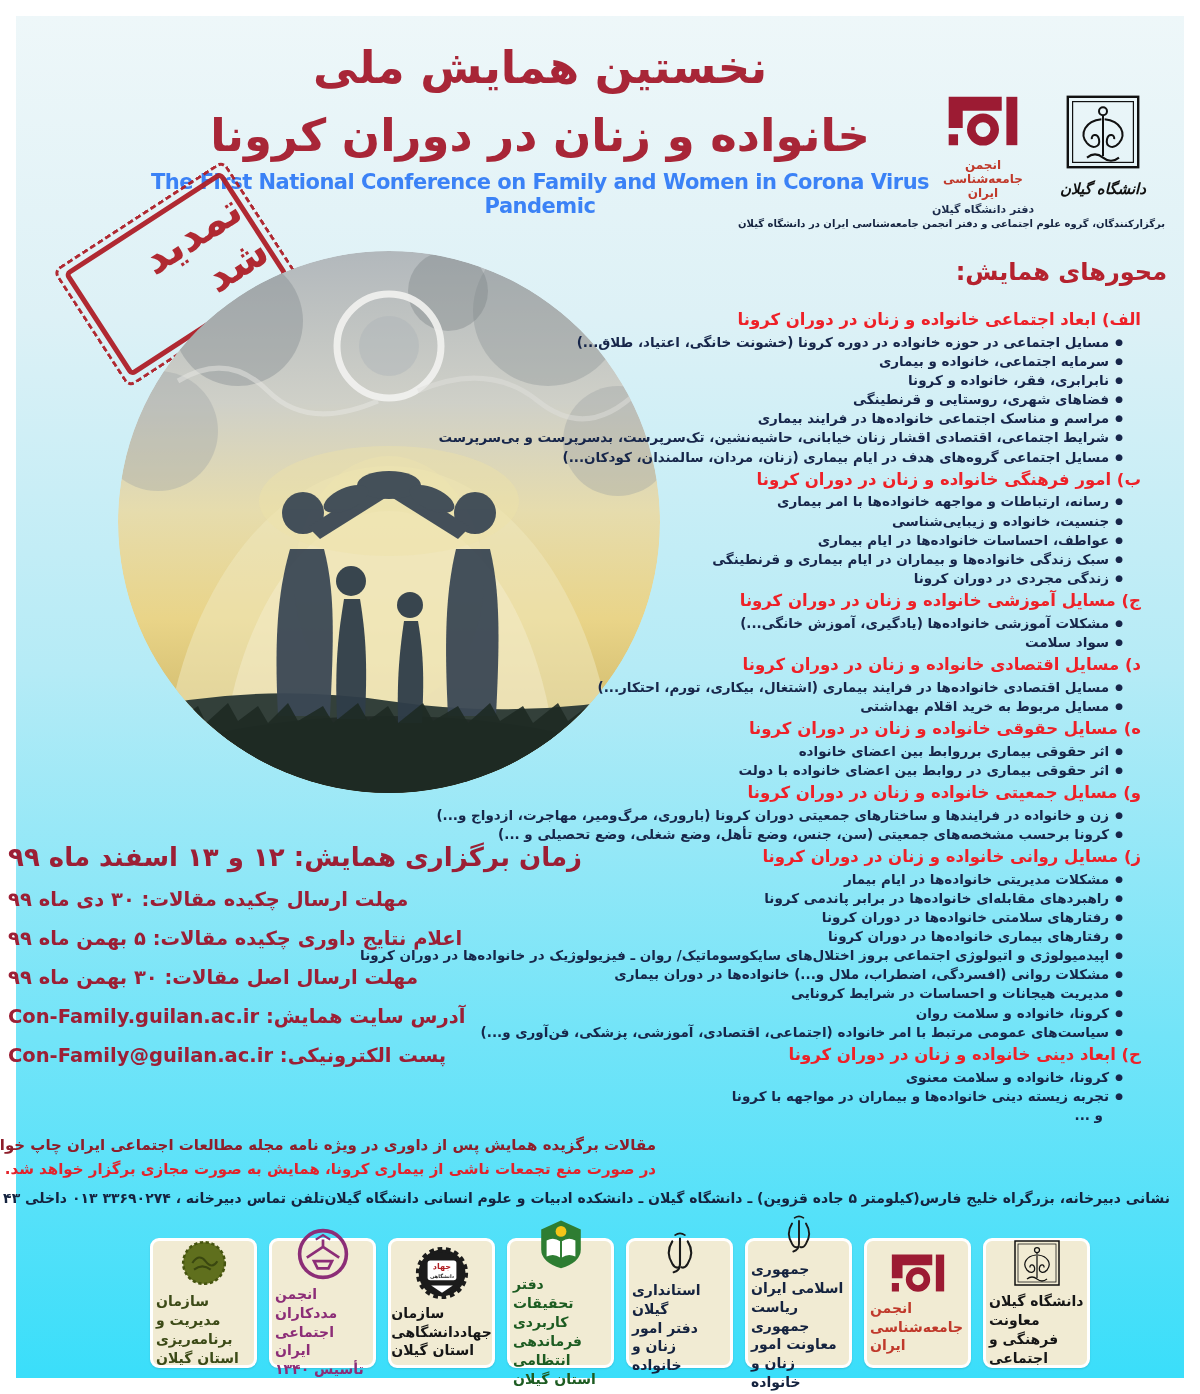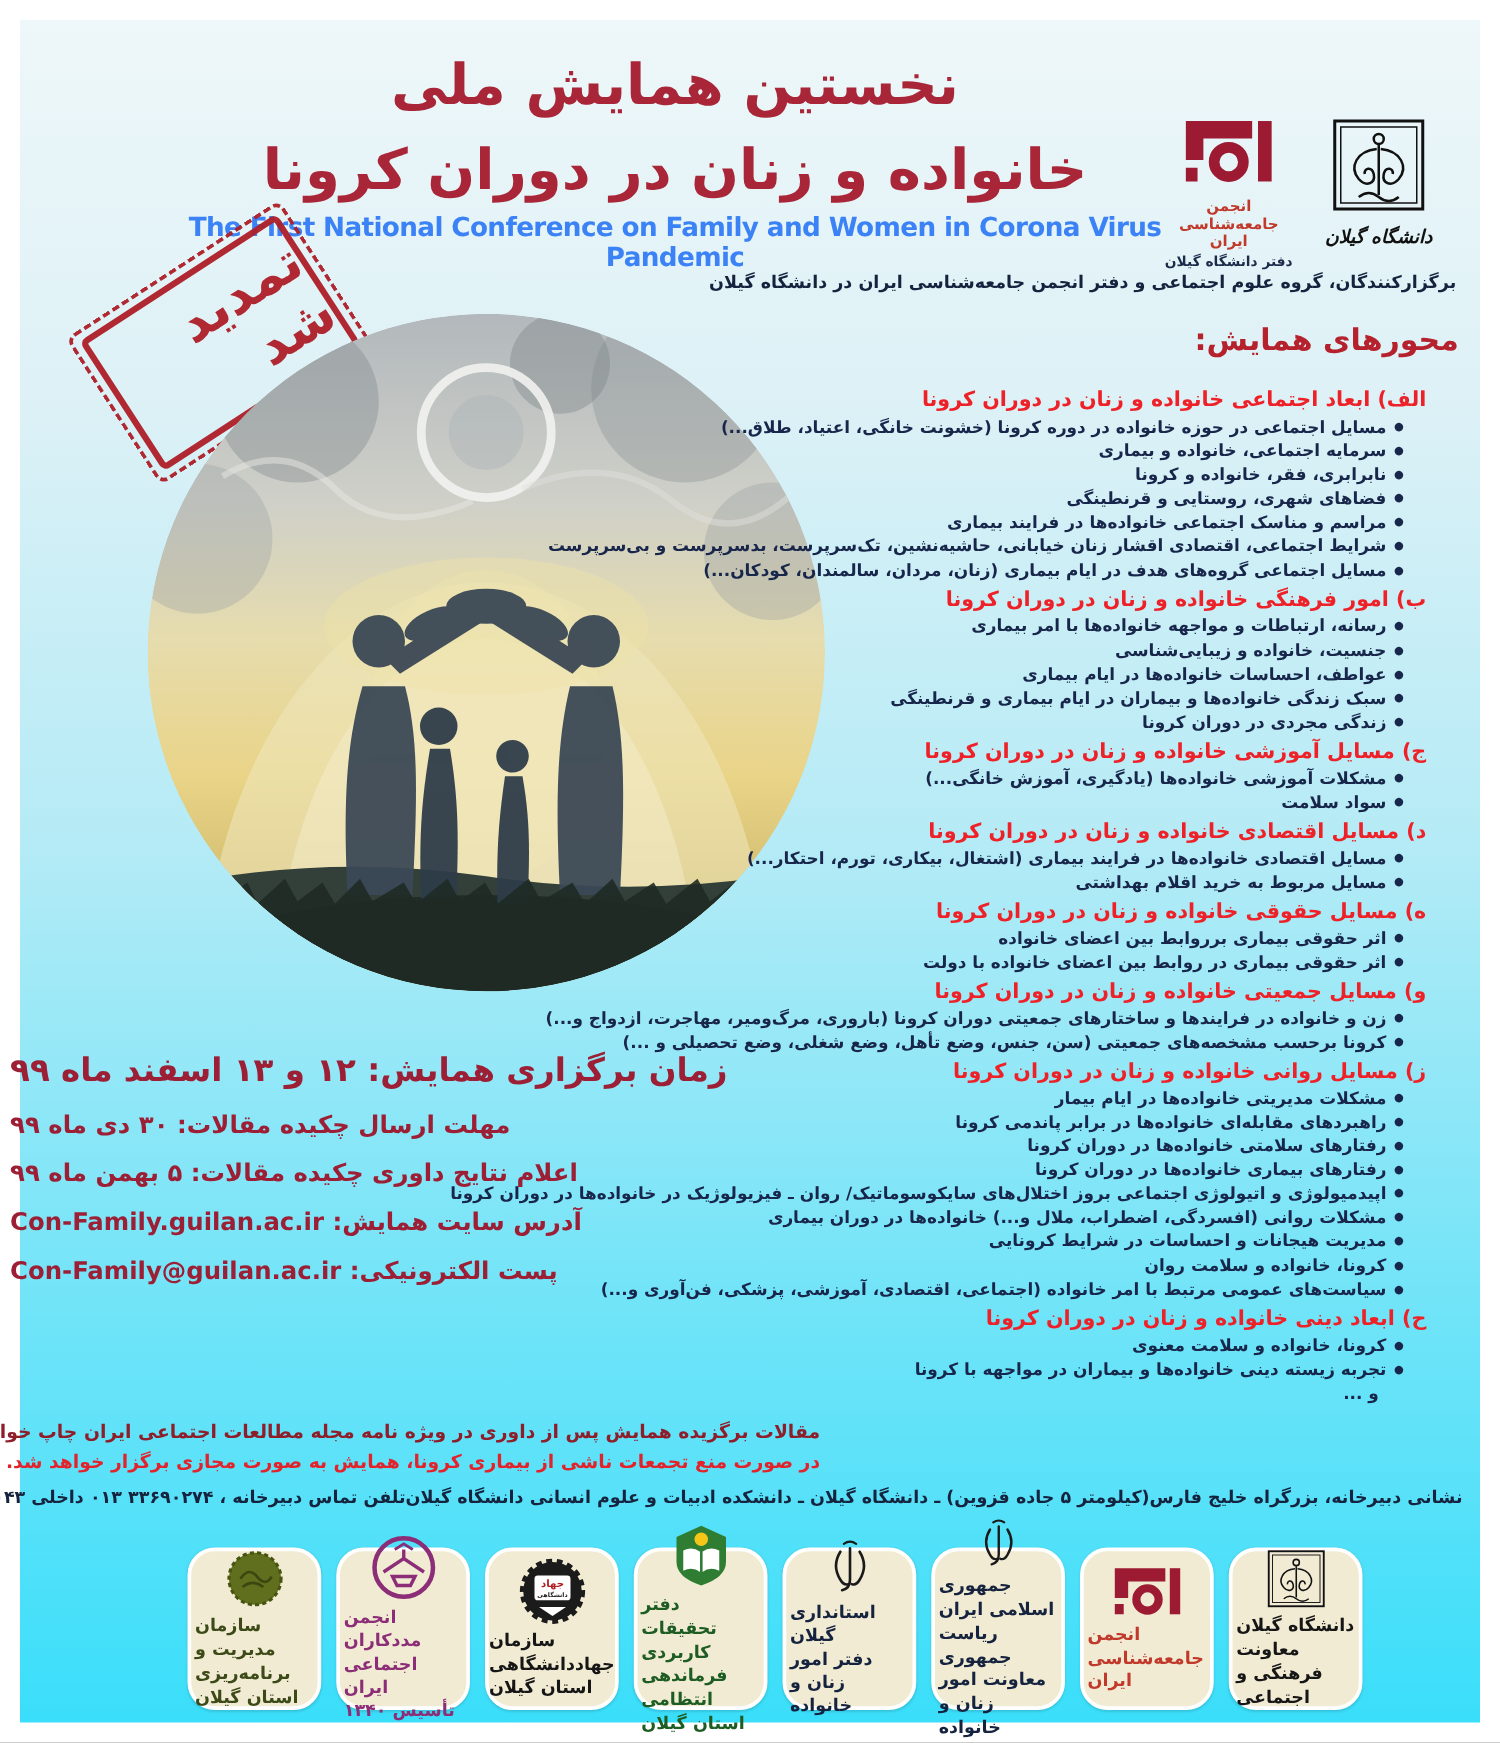--- a/index.html
+++ b/index.html
@@ -14,21 +14,21 @@
   .title-en { position:absolute; left:140px; top:170px; width:800px; text-align:center;
               color:#3b82f6; font-weight:bold; font-size:21px; letter-spacing:-0.5px; }
   .hdr-logo-isa { position:absolute; left:928px; top:92px; width:110px; text-align:center; }
   .hdr-logo-isa svg { width:78px; height:58px; }
   .isa-cap1 { color:#c0392b; font-weight:bold; font-size:12px; direction:rtl; margin-top:4px; }
   .isa-cap2 { color:#1c2b4a; font-weight:bold; font-size:11px; direction:rtl; margin-top:3px; }
   .hdr-logo-gu { position:absolute; left:1048px; top:92px; width:110px; text-align:center; }
   .hdr-logo-gu svg { width:80px; height:80px; }
   .gu-cap { color:#111; font-weight:bold; font-size:15px; direction:rtl; margin-top:4px; font-style:italic; }
   .organizers { position:absolute; left:565px; top:218px; width:600px; text-align:right; direction:rtl;
-                color:#15233f; font-weight:bold; font-size:14px; }
+                color:#15233f; font-weight:bold; font-size:10px; }
 
   
   .stamp { position:absolute; left:74px; top:204px; width:204px; height:140px;
            transform:rotate(-33deg); border:3px dashed #ae1f28; border-radius:8px; padding:5px;
            opacity:0.95; }
   .stamp-inner { width:100%; height:100%; border:5px solid #ae1f28; border-radius:6px;
                  display:flex; align-items:center; justify-content:center; }
   .stamp-text { color:#ae1f28; font-weight:bold; font-size:42px; direction:rtl; }
 
   
@@ -64,21 +64,21 @@
            color:#8e1e2a; font-weight:bold; font-size:15px; white-space:nowrap; }
   .note2 { position:absolute; left:108px; top:1160px; width:548px; text-align:center; direction:rtl;
            color:#e3232b; font-weight:bold; font-size:15px; white-space:nowrap; }
   .contact-row { position:absolute; left:92px; top:1190px; width:1078px; display:flex;
                  justify-content:space-between; direction:rtl; color:#15233f; font-weight:bold;
                  font-size:14px; white-space:nowrap; }
 
   
   .footer-logos { position:absolute; left:150px; top:1238px; width:940px; display:flex;
                   justify-content:space-between; }
-  .logo-box { width:107px; height:130px; background:#f1ebd3; border:3px solid #ffffff; border-radius:22px;
+  .logo-box { width:107px; height:130px; background:#f1ebd3; border:3px solid #ffffff; border-radius:9px;
               box-shadow:0 1px 2px rgba(0,0,0,0.12); display:flex; flex-direction:column; align-items:center;
               justify-content:center; padding:5px 3px; }
   .logo-box svg { flex:0 0 auto; }
   .logo-cap { font-size:14px; font-weight:bold; text-align:left; direction:rtl; line-height:1.35;
               white-space:pre-line; margin-top:4px; color:#15233f; }
   .logo-cap.olive { color:#3c4a17; }
   .logo-cap.purple { color:#8c2d77; }
   .logo-cap.black { color:#161616; }
   .logo-cap.green { color:#1d5c22; }
   .logo-cap.red { color:#c0392b; }
@@ -246,20 +246,21 @@
         <div class="topic-item"><span class="blt">●</span><span>تجربه زیسته دینی خانواده‌ها و بیماران در مواجهه با کرونا</span></div>
         <div class="topic-item tail">و ...</div>
       </div>
   </div>
 
   <div class="info">
     <div style="display:flex;flex-direction:column;align-items:flex-end;gap:16px;">
         <div class="info-row big"><span>زمان برگزاری همایش: </span><span>۱۲ و ۱۳ اسفند ماه ۹۹</span></div>
         <div class="info-row"><span>مهلت ارسال چکیده مقالات: </span><span>۳۰ دی ماه ۹۹</span></div>
         <div class="info-row"><span>اعلام نتایج داوری چکیده مقالات: </span><span>۵ بهمن ماه ۹۹</span></div>
+        <div class="info-row"><span>مهلت ارسال اصل مقالات: </span><span>۳۰ بهمن ماه ۹۹</span></div>
         <div class="info-row"><span>آدرس سایت همایش: </span><span class="ltr">Con-Family.guilan.ac.ir</span></div>
         <div class="info-row"><span>پست الکترونیکی: </span><span class="ltr">Con-Family@guilan.ac.ir</span></div>
       </div>
     <div class="isc-row">
       <span class="isc-badge">
         <span class="isc-txt">ISC</span>
         <span class="isc-sub">Islamic World Science Citation Center</span>
       </span>
       <span class="isc-code">کد شناسه اختصاصی ۹۸۵۴۶ـ۹۹۲۰۱</span>
     </div>

